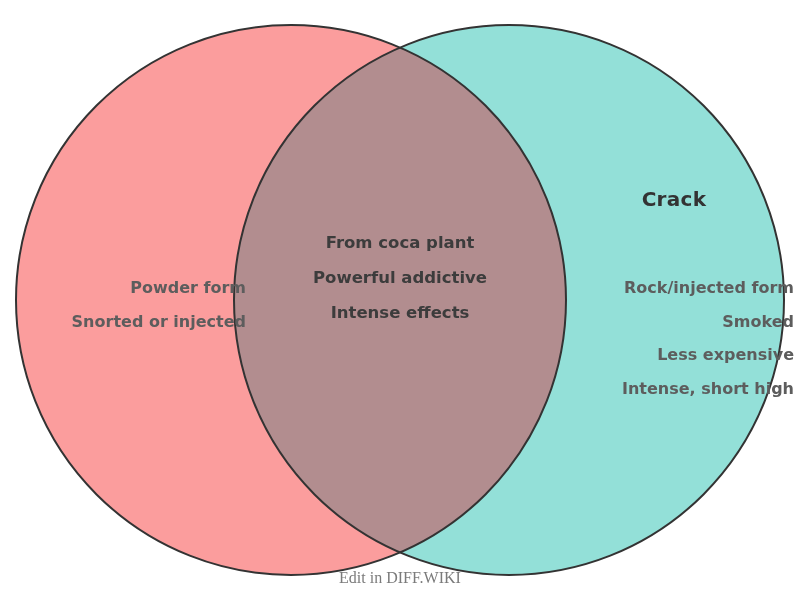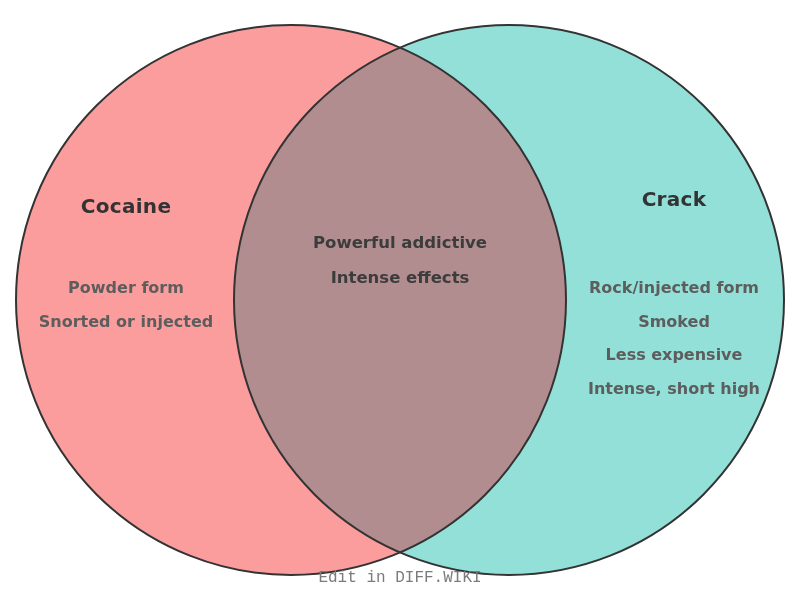--- a/index.html
+++ b/index.html
@@ -32,34 +32,35 @@
   .circle-title {
     font-size: 20px;
     color: #333333;
     letter-spacing: 0.3px;
   }
   .side-items div {
     font-size: 16px;
     color: #5d5d5d;
     line-height: 33.5px;
     white-space: nowrap;
+    text-align: right;
   }
   .center-items div {
     font-size: 16.5px;
     color: #3c3c3c;
     line-height: 35px;
     white-space: nowrap;
   }
   .footer-credit {
     position: absolute;
     left: 0;
     top: 569px;
     width: 800px;
     text-align: center;
-    font-family: Liberation Mono, monospace;
+    font-family: Liberation Serif, serif;
     font-size: 16px;
     color: #7b7b7b;
     text-decoration: none;
   }
 </style>
 </head>
 <body>
 
 <div class="stage">
 
@@ -72,28 +73,28 @@
 
     <circle cx="291" cy="300" r="275" fill="#FB9D9D"></circle>
     <circle cx="509" cy="300" r="275" fill="#93E0D8"></circle>
 
     <circle cx="509" cy="300" r="275" clip-path="url(#clip-left)" fill="#B28D8F"></circle>
 
     <circle class="outline" cx="291" cy="300" r="275" stroke="#333333"></circle>
     <circle class="outline" cx="509" cy="300" r="275" stroke="#333333"></circle>
   </svg>
 
-  <div class="label-block circle-title" style="left:6px; top:194px; width:240px;">Cocaine</div>
 
   <div class="label-block side-items" style="left:6px; top:271px; width:240px;">
     <div>Powder form</div>
     <div>Snorted or injected</div>
   </div>
 
   <div class="label-block center-items" style="left:280px; top:225px; width:240px;">
+    <div>From coca plant</div>
     <div>Powerful addictive</div>
     <div>Intense effects</div>
   </div>
 
   <div class="label-block circle-title" style="left:554px; top:187px; width:240px;">Crack</div>
 
   <div class="label-block side-items" style="left:554px; top:271px; width:240px;">
     <div>Rock/injected form</div>
     <div>Smoked</div>
     <div>Less expensive</div>

